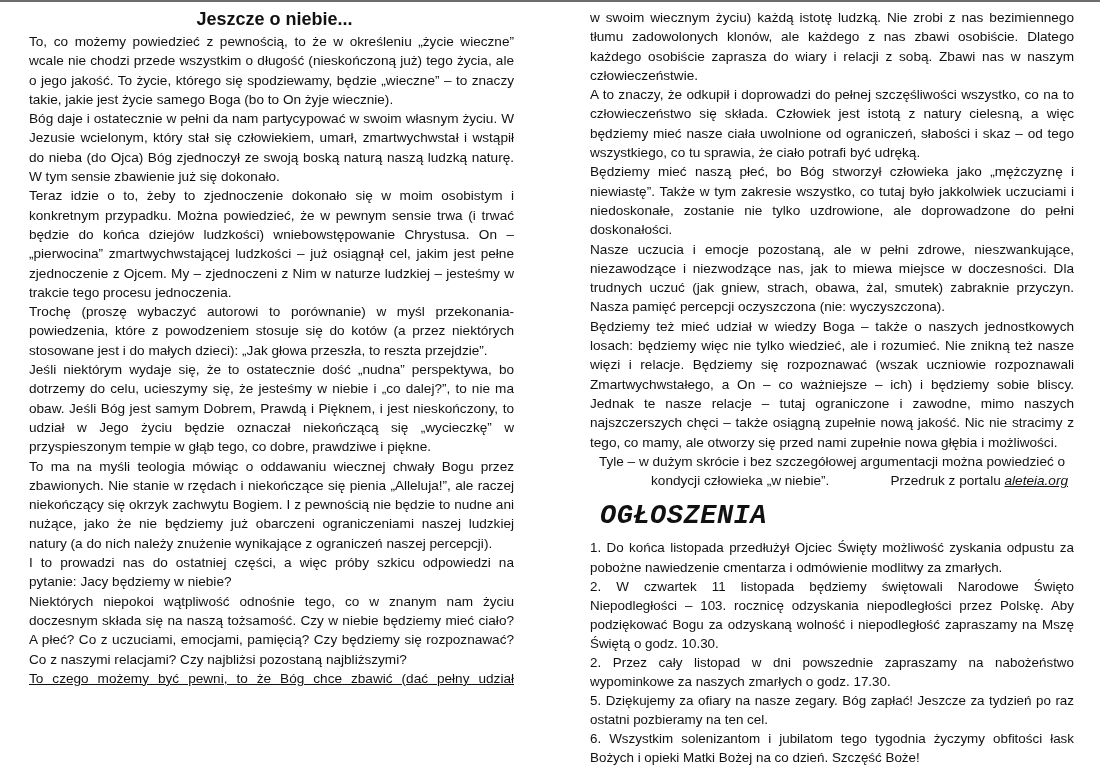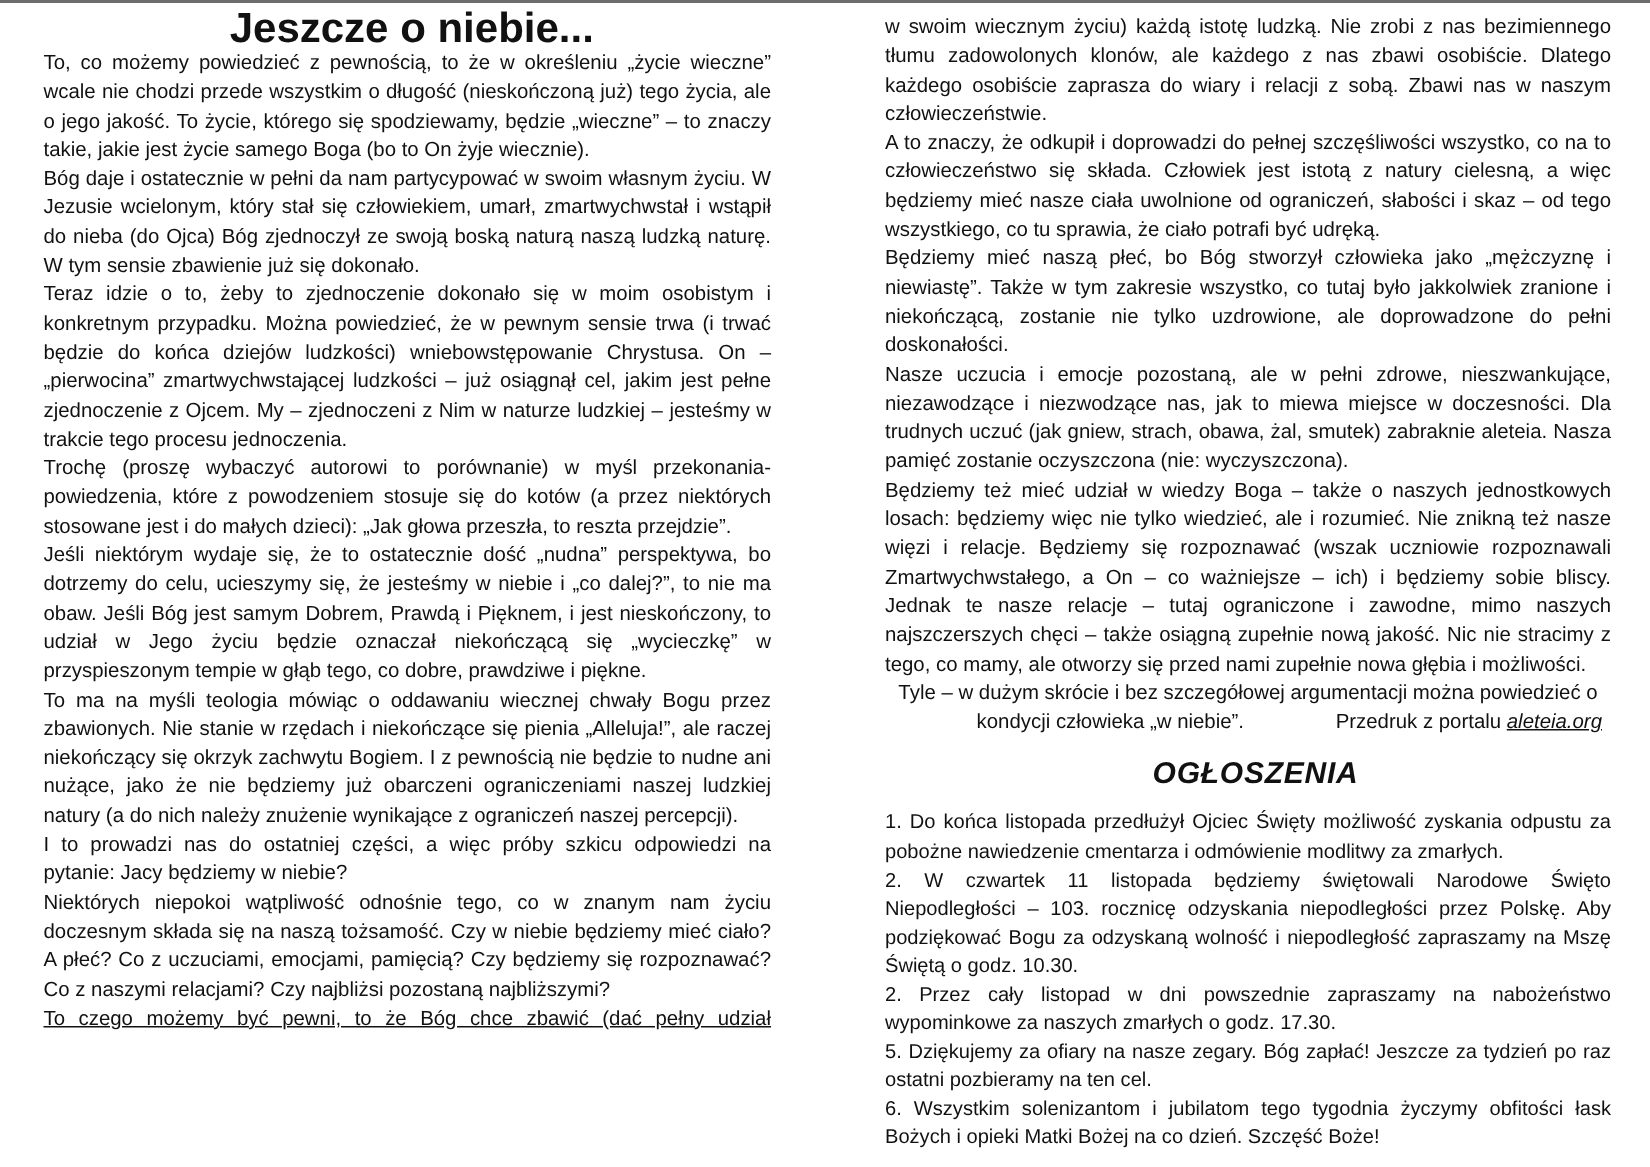--- a/index.html
+++ b/index.html
@@ -11,29 +11,29 @@
   .col {
     position: absolute; top: 6px;
     font-size: 13.6px; line-height: 19.3px;
     text-align: justify;
   }
   .col.left { left: 29px; width: 485px; }
   .col.right { left: 590px; width: 484px; top: 8px; }
   .col p { margin: 0; }
   .title {
     font-family: "Liberation Sans", sans-serif; font-weight: bold;
-    font-size: 28px; line-height: 26px; text-align: center; margin: 0 0 0 0;
+    font-size: 18px; line-height: 26px; text-align: center; margin: 0 0 0 0;
     padding-left: 6px;
   }
   .credit-row { text-align: center; }
   .credit { float: right; padding-right: 6px; }
   .credit i { font-style: italic; text-decoration: underline; }
   .ann-title {
-    font-family: Liberation Sans, sans-serif; font-style: italic; font-weight: bold;
-    font-size: 20px; line-height: 40px; text-align: center; letter-spacing: 0.5px;
+    font-family: Liberation Mono, monospace; font-style: italic; font-weight: bold;
+    font-size: 27px; line-height: 40px; letter-spacing: 0.5px;
     margin: 6px 0 2px 0; padding-left: 10px;
   }
   .ann { font-size: 13.4px; line-height: 19.1px; }
 </style>
 </head>
 <body>
 
 <div class="top-rule"></div>
 
 <div class="col left">
@@ -45,22 +45,22 @@
   <p>Jeśli niektórym wydaje się, że to ostatecznie dość „nudna” perspektywa, bo dotrzemy do celu, ucieszymy się, że jesteśmy w niebie i „co dalej?”, to nie ma obaw. Jeśli Bóg jest samym Dobrem, Prawdą i Pięknem, i jest nieskończony, to udział w Jego życiu będzie oznaczał niekończącą się „wycieczkę” w przyspieszonym tempie w głąb tego, co dobre, prawdziwe i piękne.</p>
   <p>To ma na myśli teologia mówiąc o oddawaniu wiecznej chwały Bogu przez zbawionych. Nie stanie w rzędach i niekończące się pienia „Alleluja!”, ale raczej niekończący się okrzyk zachwytu Bogiem. I z pewnością nie będzie to nudne ani nużące, jako że nie będziemy już obarczeni ograniczeniami naszej ludzkiej natury (a do nich należy znużenie wynikające z ograniczeń naszej percepcji).</p>
   <p>I to prowadzi nas do ostatniej części, a więc próby szkicu odpowiedzi na pytanie: Jacy będziemy w niebie?</p>
   <p>Niektórych niepokoi wątpliwość odnośnie tego, co w znanym nam życiu doczesnym składa się na naszą tożsamość. Czy w niebie będziemy mieć ciało? A płeć? Co z uczuciami, emocjami, pamięcią? Czy będziemy się rozpoznawać? Co z naszymi relacjami? Czy najbliżsi pozostaną najbliższymi?</p>
   <p style="text-align:justify;text-align-last:justify;text-decoration:underline;">To czego możemy być pewni, to że Bóg chce zbawić (dać pełny udział</p>
 </div>
 
 <div class="col right">
   <p>w swoim wiecznym życiu) każdą istotę ludzką. Nie zrobi z nas bezimiennego tłumu zadowolonych klonów, ale każdego z nas zbawi osobiście. Dlatego każdego osobiście zaprasza do wiary i relacji z sobą. Zbawi nas w naszym człowieczeństwie.</p>
   <p>A to znaczy, że odkupił i doprowadzi do pełnej szczęśliwości wszystko, co na to człowieczeństwo się składa. Człowiek jest istotą z natury cielesną, a więc będziemy mieć nasze ciała uwolnione od ograniczeń, słabości i skaz – od tego wszystkiego, co tu sprawia, że ciało potrafi być udręką.</p>
-  <p>Będziemy mieć naszą płeć, bo Bóg stworzył człowieka jako „mężczyznę i niewiastę”. Także w tym zakresie wszystko, co tutaj było jakkolwiek zranione i niekończącą, zostanie nie tylko uzdrowione, ale doprowadzone do pełni doskonałości.</p>
-  <p>Nasze uczucia i emocje pozostaną, ale w pełni zdrowe, nieszwankujące, niezawodzące i niezwodzące nas, jak to miewa miejsce w doczesności. Dla trudnych uczuć (jak gniew, strach, obawa, żal, smutek) zabraknie aleteia. Nasza pamięć zostanie oczyszczona (nie: wyczyszczona).</p>
+  <p>Będziemy mieć naszą płeć, bo Bóg stworzył człowieka jako „mężczyznę i niewiastę”. Także w tym zakresie wszystko, co tutaj było jakkolwiek uczuciami i niedoskonałe, zostanie nie tylko uzdrowione, ale doprowadzone do pełni doskonałości.</p>
+  <p>Nasze uczucia i emocje pozostaną, ale w pełni zdrowe, nieszwankujące, niezawodzące i niezwodzące nas, jak to miewa miejsce w doczesności. Dla trudnych uczuć (jak gniew, strach, obawa, żal, smutek) zabraknie przyczyn. Nasza pamięć percepcji oczyszczona (nie: wyczyszczona).</p>
   <p>Będziemy też mieć udział w wiedzy Boga – także o naszych jednostkowych losach: będziemy więc nie tylko wiedzieć, ale i rozumieć. Nie znikną też nasze więzi i relacje. Będziemy się rozpoznawać (wszak uczniowie rozpoznawali Zmartwychwstałego, a On – co ważniejsze – ich) i będziemy sobie bliscy. Jednak te nasze relacje – tutaj ograniczone i zawodne, mimo naszych najszczerszych chęci – także osiągną zupełnie nową jakość. Nic nie stracimy z tego, co mamy, ale otworzy się przed nami zupełnie nowa głębia i możliwości.</p>
   <p class="credit-row">
     <span>Tyle – w dużym skrócie i bez szczegółowej argumentacji można powiedzieć o kondycji człowieka „w niebie”.</span>
     <span class="credit"><span>Przedruk z portalu</span> <i>aleteia.org</i></span>
   </p>
 
   <h2 class="ann-title">OGŁOSZENIA</h2>
   <div class="ann">
     <p>1. Do końca listopada przedłużył Ojciec Święty możliwość zyskania odpustu za pobożne nawiedzenie cmentarza i odmówienie modlitwy za zmarłych.</p>
     <p>2. W czwartek 11 listopada będziemy świętowali Narodowe Święto Niepodległości – 103. rocznicę odzyskania niepodległości przez Polskę. Aby podziękować Bogu za odzyskaną wolność i niepodległość zapraszamy na Mszę Świętą o godz. 10.30.</p>

